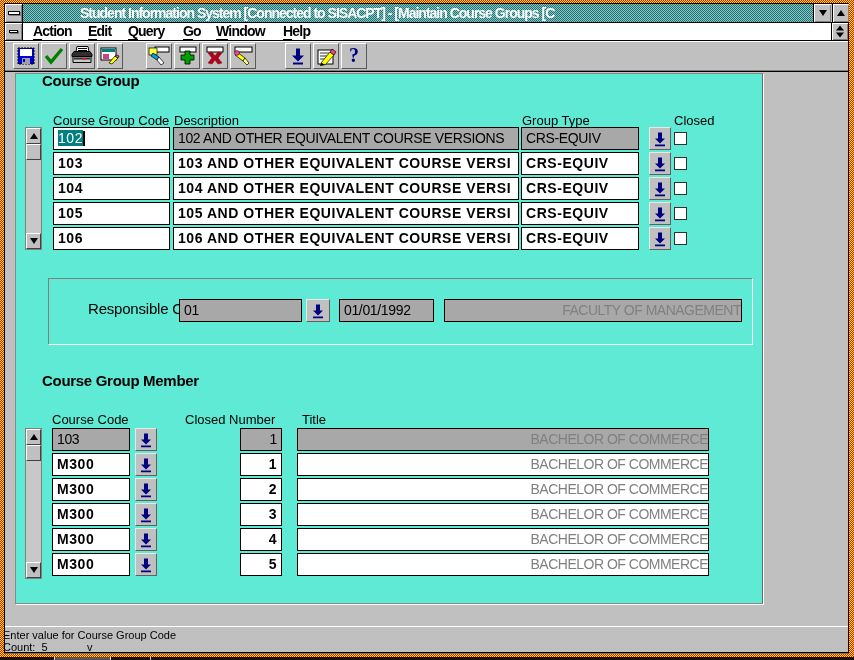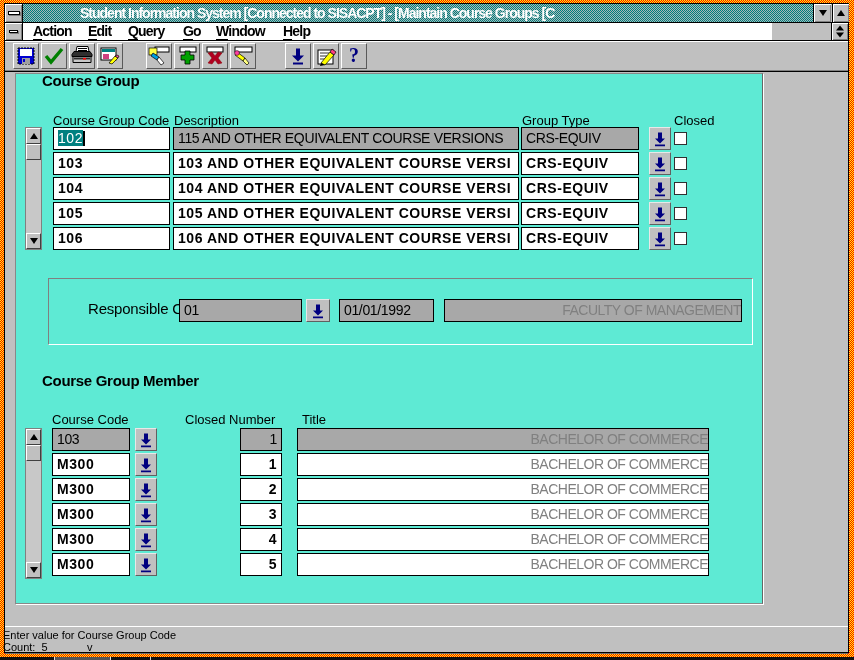--- a/index.html
+++ b/index.html
@@ -11,21 +11,21 @@
 #titlebar { position:absolute; left:0; top:0; width:843px; height:18px; }
 #tb-teal { position:absolute; left:18px; top:0; width:790px; height:18px;
   background-image: conic-gradient(#007d7d 0 25%, #a9b9b9 0 50%, #007d7d 0 75%, #a9b9b9 0);
   background-size:2px 2px; color:#fff; font-weight:bold; font-size:14px; letter-spacing:-1px; line-height:18px; padding-left:57px; white-space:nowrap; overflow:hidden;}
 .sysbtn { position:absolute; background:#c0c0c0; box-shadow:inset 1px 1px 0 #fff, inset -1px -1px 0 #808080; }
 #btn-sys { left:0; top:0; width:18px; height:18px; border-right:1px solid #000; }
 #btn-min { left:808px; top:0; width:18px; height:18px; border-left:1px solid #000; }
 #btn-max { left:827px; top:0; width:17px; height:18px; border-left:1px solid #000; }
 #tb-line { position:absolute; left:0; top:18px; width:843px; height:1px; background:#000; }
 
-#menubar { position:absolute; left:0; top:19px; width:767px; height:17px; background:#fff; }
+#menubar { position:absolute; left:0; top:19px; width:843px; height:17px; background:#fff; }
 #btn-csys { position:absolute; left:0; top:0; width:18px; height:17px; background:#c0c0c0; border-right:1px solid #000; box-shadow:inset 1px 1px 0 #fff, inset -1px -1px 0 #808080; }
 #btn-restore { position:absolute; left:826px; top:0; width:17px; height:17px; background:#c0c0c0; border-left:1px solid #000; box-shadow:inset 1px 1px 0 #fff, inset -1px -1px 0 #808080; }
 .menuitem { position:absolute; top:1px; font-weight:bold; font-size:14px; letter-spacing:-0.8px; line-height:14px; color:#000; white-space:nowrap; }
 .menuitem b { font-weight:bold; border-bottom:1px solid #000; }
 #mb-line { position:absolute; left:0; top:36px; width:843px; height:1px; background:#000; }
 
 #toolbar { position:absolute; left:0; top:37px; width:843px; height:29px; background:#c0c0c0; border-top:1px solid #fff; }
 #toolbar .tbtn { position:absolute; top:1px; width:26px; height:26px; background:#c0c0c0;
   border-top:1px solid #fff; border-left:1px solid #fff; border-right:1px solid #5a5a5a; border-bottom:1px solid #5a5a5a; }
 #tb-bot1 { position:absolute; left:0; top:66px; width:843px; height:1px; background:#808080; }
@@ -191,21 +191,21 @@
       <div class="sbtn" style="top:0">
             <div class="tri up"></div>
           </div>
       <div class="sthumb" style="top:16px"></div>
       <div class="sbtn" style="bottom:0">
             <div class="tri dn"></div>
           </div>
     </div>
 
     <div class="fld" style="left:37px;top:53px;width:117px;font-weight:normal"><span style="background:#008080;color:#fff">102</span><span style="display:inline-block;width:2px;height:15px;background:#000;vertical-align:-3px"></span></div>
-    <div class="fld gray" style="left:157px;top:53px;width:346px">115 AND OTHER EQUIVALENT COURSE VERSIONS</div>
+    <div class="fld gray" style="left:157px;top:53px;width:346px">102 AND OTHER EQUIVALENT COURSE VERSIONS</div>
     <div class="fld gray" style="left:505px;top:53px;width:118px">CRS-EQUIV</div>
     <div class="fld" style="left:37px;top:78px;width:117px">103</div>
     <div class="fld" style="left:157px;top:78px;width:346px">103 AND OTHER EQUIVALENT COURSE VERSI</div>
     <div class="fld" style="left:505px;top:78px;width:118px">CRS-EQUIV</div>
     <div class="fld" style="left:37px;top:103px;width:117px">104</div>
     <div class="fld" style="left:157px;top:103px;width:346px">104 AND OTHER EQUIVALENT COURSE VERSI</div>
     <div class="fld" style="left:505px;top:103px;width:118px">CRS-EQUIV</div>
     <div class="fld" style="left:37px;top:128px;width:117px">105</div>
     <div class="fld" style="left:157px;top:128px;width:346px">105 AND OTHER EQUIVALENT COURSE VERSI</div>
     <div class="fld" style="left:505px;top:128px;width:118px">CRS-EQUIV</div>

